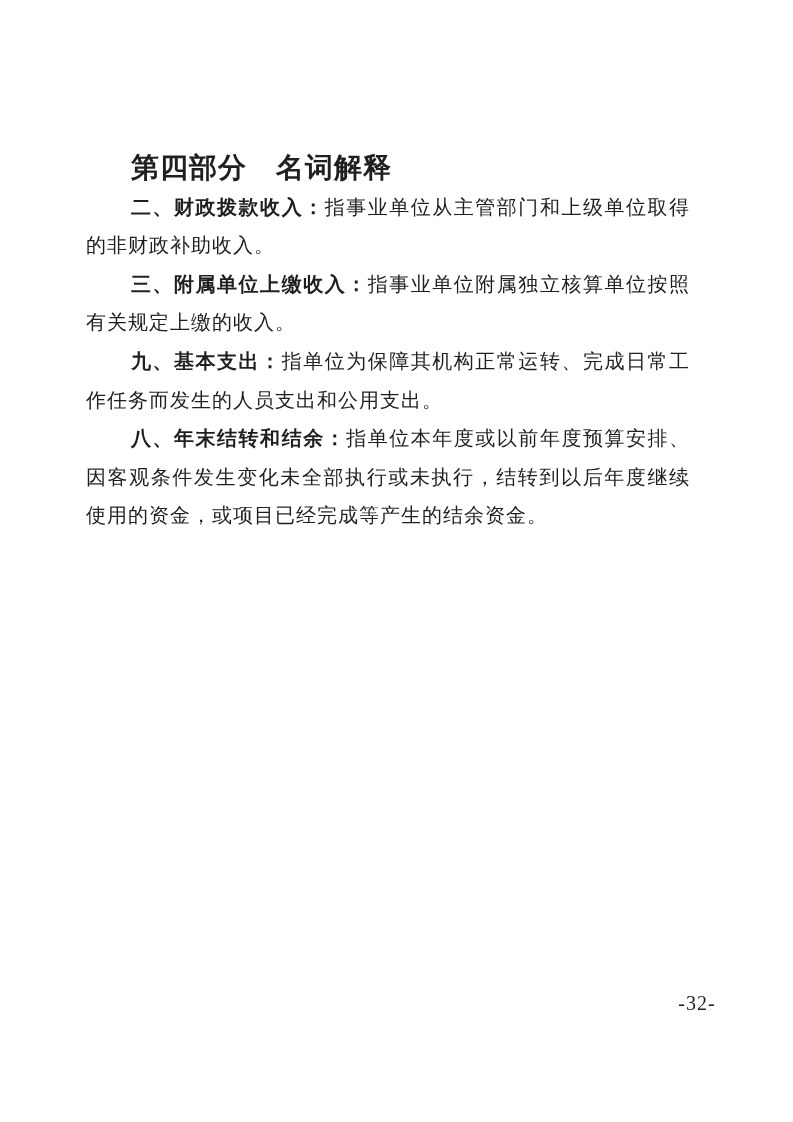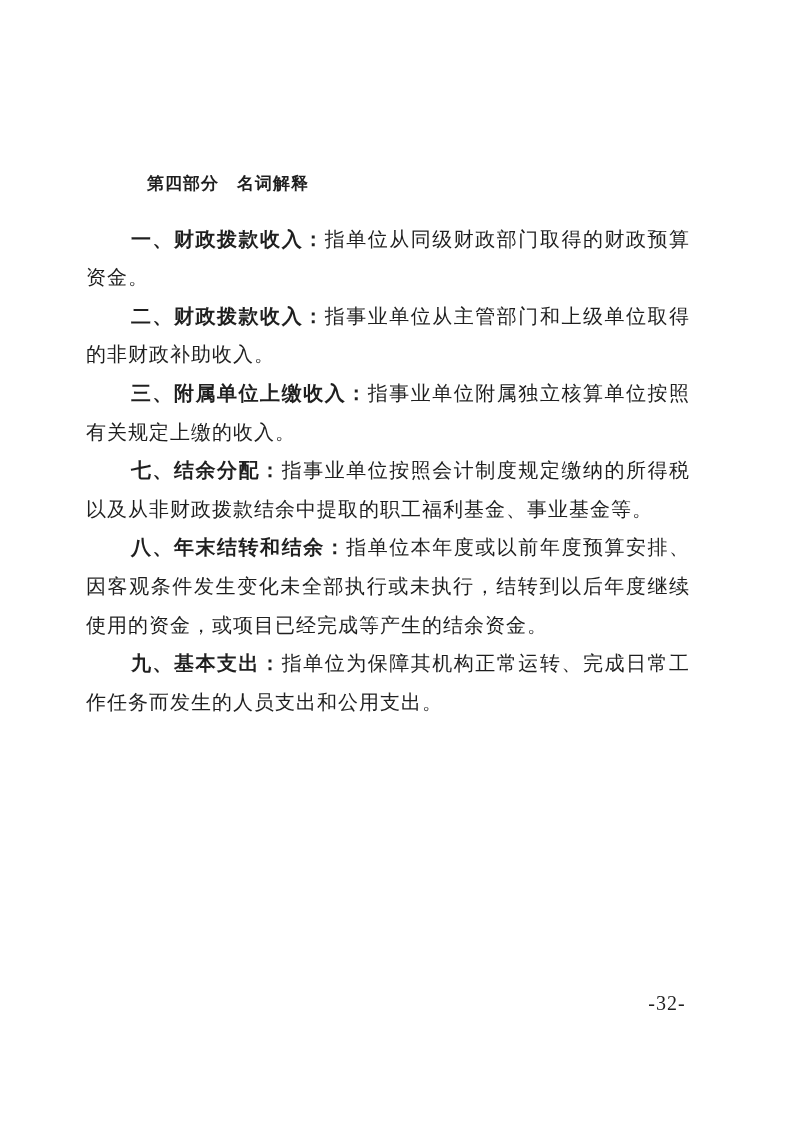--- a/index.html
+++ b/index.html
@@ -21,64 +21,62 @@
     left: 86px;
     top: 149px;
     width: 604px;
     font-size: 20px;
     line-height: 38.6px;
     letter-spacing: 1px;
     text-align: justify;
     text-justify: inter-character;
   }
   .title {
-    margin: 16px;
+    margin: 0;
     text-indent: 45px;
-    font-size: 17px;
+    font-size: 28px;
     font-weight: 700;
     letter-spacing: 1px;
     font-family: "Liberation Sans", "DejaVu Sans", sans-serif;
   }
   .para {
     margin: 0;
     text-indent: 45px;
   }
   .term {
     font-weight: 700;
     font-family: "Liberation Sans", "DejaVu Sans", sans-serif;
   }
   .pagenum {
     position: absolute;
     top: 992px;
-    left: 636px;
+    left: 666px;
     width: 62px;
     text-align: center;
     font-size: 20px;
     letter-spacing: 1px;
   }
 </style>
 </head>
 <body>
 
 <div class="page">
   <div class="content">
 
     <div class="title">第四部分　名词解释</div>
 
-    <p class="para"><span class="term">一、财政拨款收入：</span><span>指单位从同级财政部门取得的财政预算资金。</span></p>
 
     <p class="para"><span class="term">二、财政拨款收入：</span><span>指事业单位从主管部门和上级单位取得的非财政补助收入。</span></p>
 
     <p class="para"><span class="term">三、附属单位上缴收入：</span><span>指事业单位附属独立核算单位按照有关规定上缴的收入。</span></p>
 
 
 
 
-    <p class="para"><span class="term">七、结余分配：</span><span>指事业单位按照会计制度规定缴纳的所得税以及从非财政拨款结余中提取的职工福利基金、事业基金等。</span></p>
+
+    <p class="para"><span class="term">九、基本支出：</span><span>指单位为保障其机构正常运转、完成日常工作任务而发生的人员支出和公用支出。</span></p>
 
     <p class="para"><span class="term">八、年末结转和结余：</span><span>指单位本年度或以前年度预算安排、因客观条件发生变化未全部执行或未执行，结转到以后年度继续使用的资金，或项目已经完成等产生的结余资金。</span></p>
-
-    <p class="para"><span class="term">九、基本支出：</span><span>指单位为保障其机构正常运转、完成日常工作任务而发生的人员支出和公用支出。</span></p>
 
   </div>
 
   <div class="pagenum">-32-</div>
 </div>
 
 </body></html>

